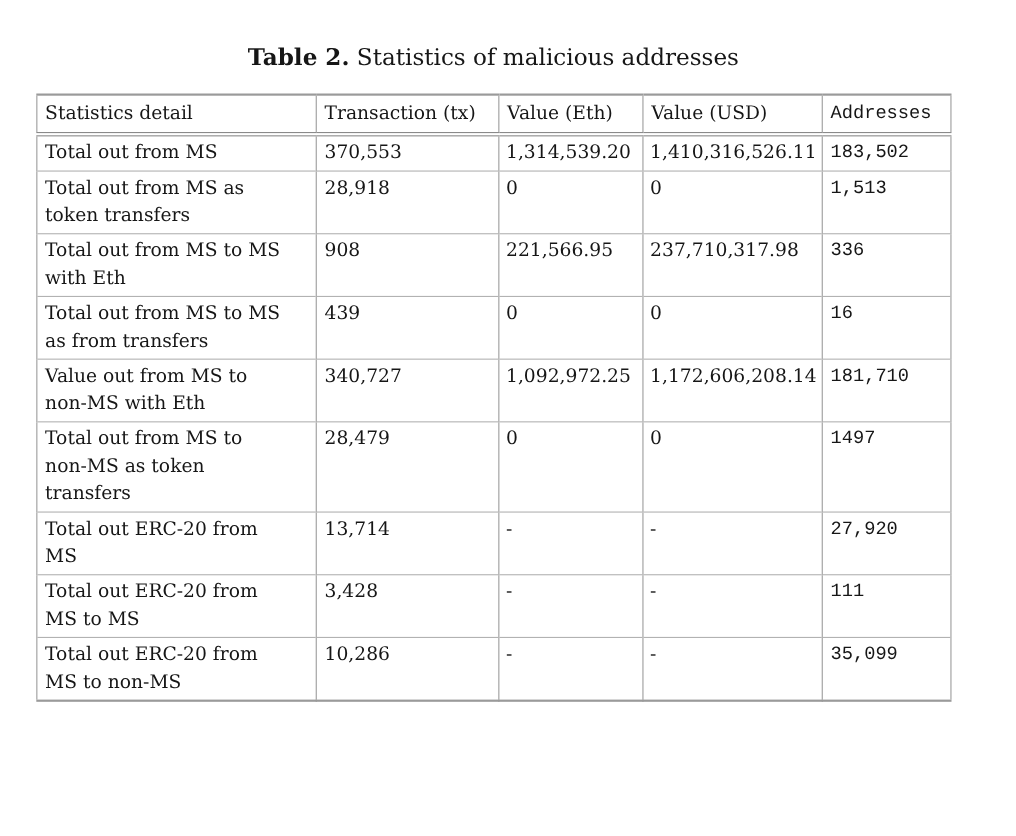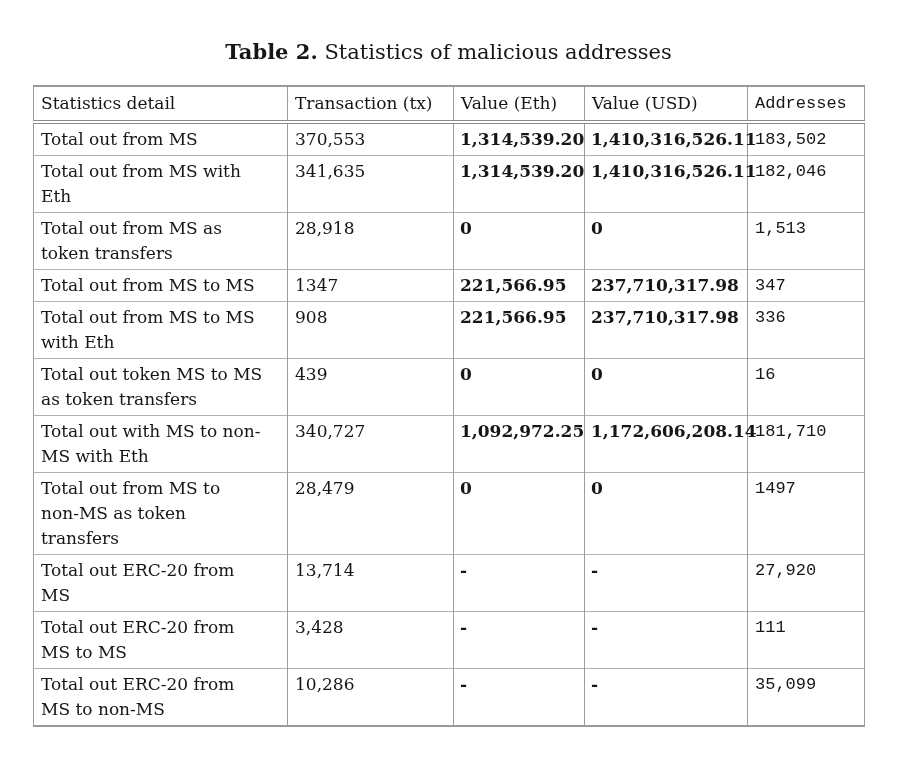--- a/index.html
+++ b/index.html
@@ -57,21 +57,21 @@
     border-top: 2px solid var(--rule-outer, #9a9a9a);
     border-bottom: 4px double var(--rule-header, #8a8a8a);
     padding-top: 4px;
     padding-bottom: 4px;
   }
   tbody td { border-top: 1.5px solid var(--rule-row, #b2b2b2); }
   
   tbody td:first-child { padding-right: 24px; }
   
   th:not(:first-child), td:not(:first-child) { white-space: nowrap; }
-  td:nth-child(3), td:nth-child(4) { padding-left: 6px; padding-right: 4px; font-weight: bold; }
+  td:nth-child(3), td:nth-child(4) { padding-left: 6px; padding-right: 4px; }
 </style>
 </head>
 <body>
 
 <div class="page">
   <div class="caption">
     <span class="caption-label">Table 2.</span>
     <span class="caption-text">Statistics of malicious addresses</span>
   </div>
 
@@ -94,56 +94,42 @@
     </thead>
     <tbody>
         <tr>
           <td>Total out from MS</td>
           <td>370,553</td>
           <td>1,314,539.20</td>
           <td>1,410,316,526.11</td>
           <td>183,502</td>
         </tr>
         <tr>
-          <td>Total out from MS with Eth</td>
-          <td>341,635</td>
-          <td>1,314,539.20</td>
-          <td>1,410,316,526.11</td>
-          <td>182,046</td>
-        </tr>
-        <tr>
           <td>Total out from MS as token transfers</td>
           <td>28,918</td>
           <td>0</td>
           <td>0</td>
           <td>1,513</td>
-        </tr>
-        <tr>
-          <td>Total out from MS to MS</td>
-          <td>1347</td>
-          <td>221,566.95</td>
-          <td>237,710,317.98</td>
-          <td>347</td>
         </tr>
         <tr>
           <td>Total out from MS to MS with Eth</td>
           <td>908</td>
           <td>221,566.95</td>
           <td>237,710,317.98</td>
           <td>336</td>
         </tr>
         <tr>
-          <td>Total out token MS to MS as token transfers</td>
+          <td>Total out from MS to MS as from transfers</td>
           <td>439</td>
           <td>0</td>
           <td>0</td>
           <td>16</td>
         </tr>
         <tr>
-          <td>Total out with MS to non-MS with Eth</td>
+          <td>Value out from MS to non-MS with Eth</td>
           <td>340,727</td>
           <td>1,092,972.25</td>
           <td>1,172,606,208.14</td>
           <td>181,710</td>
         </tr>
         <tr>
           <td>Total out from MS to non-MS as token transfers</td>
           <td>28,479</td>
           <td>0</td>
           <td>0</td>

